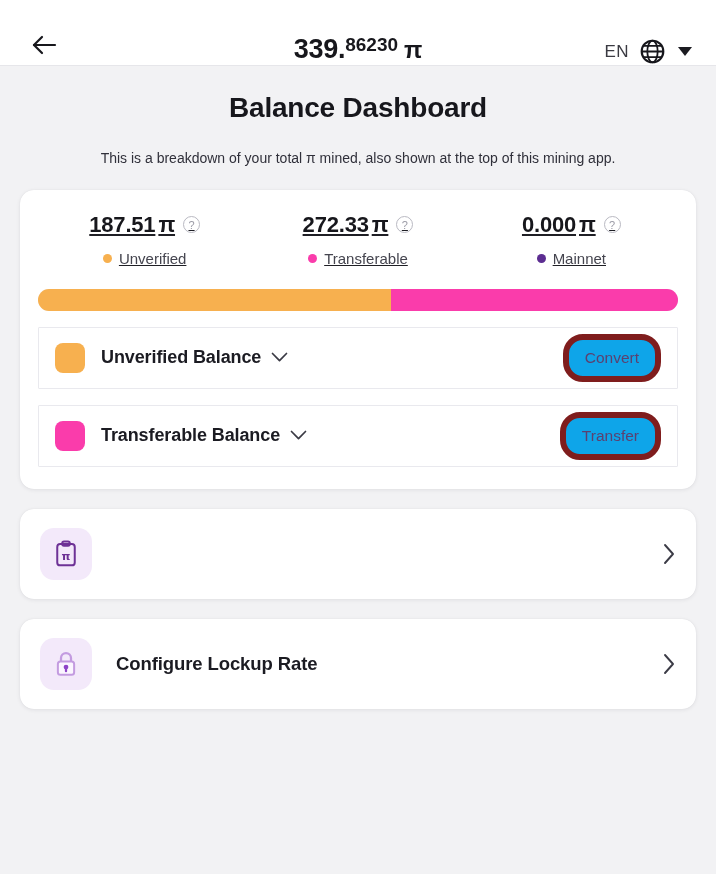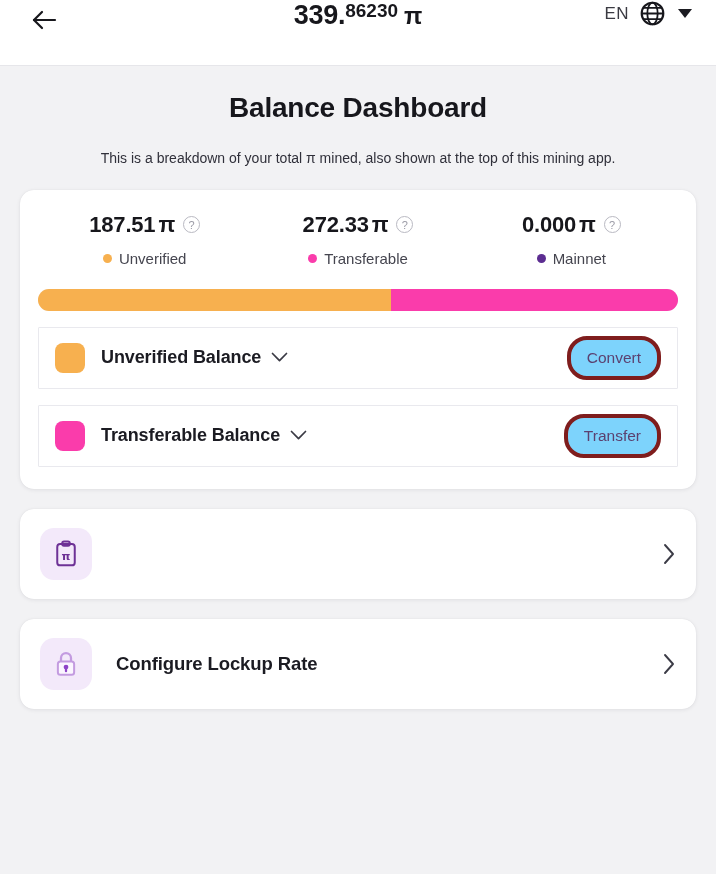--- a/index.html
+++ b/index.html
@@ -16,21 +16,21 @@
     overflow: hidden;
   }
 
   
   .topbar {
     position: relative;
     height: 66px;
     background: #ffffff;
     border-bottom: 1px solid #e6e6ea;
     display: flex;
-    align-items: flex-start;
+    align-items: flex-end;
     padding: 0 24px;
   }
 
   .back-btn {
     width: 40px;
     height: 40px;
     display: flex;
     align-items: center;
     justify-content: center;
     cursor: pointer;
@@ -111,20 +111,21 @@
     border-radius: 14px;
     box-shadow: 0 1px 4px rgba(20,20,40,.08), 0 0 1px rgba(20,20,40,.10);
     margin-top: 20px;
   }
 
   .balance-card { padding: 22px 18px 22px; }
 
   
   .stats {
     display: flex;
+    text-decoration: underline;
   }
   .stat {
     flex: 1 1 0;
     text-align: center;
   }
   .stat-value-row {
     display: flex;
     align-items: center;
     justify-content: center;
     gap: 8px;
@@ -199,22 +200,22 @@
     letter-spacing: -0.1px;
   }
   .chev-down {
     margin-left: 10px;
     display: flex;
     align-items: center;
     cursor: pointer;
   }
   .brow-action {
     margin-left: auto;
-    border: 4px solid #7f1d1d;
-    background: #7dd3fc;
+    border: 6px solid #7f1d1d;
+    background: #0ea5e9;
     border-radius: 20px;
     padding: 9px 16px;
     font-size: 15.5px;
     color: #5b4170;
     font-family: "Liberation Sans", sans-serif;
     cursor: pointer;
     white-space: nowrap;
   }
 
   

